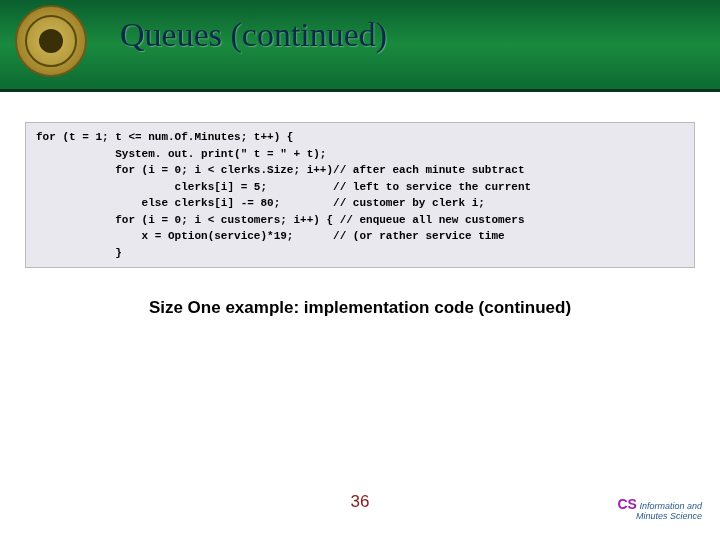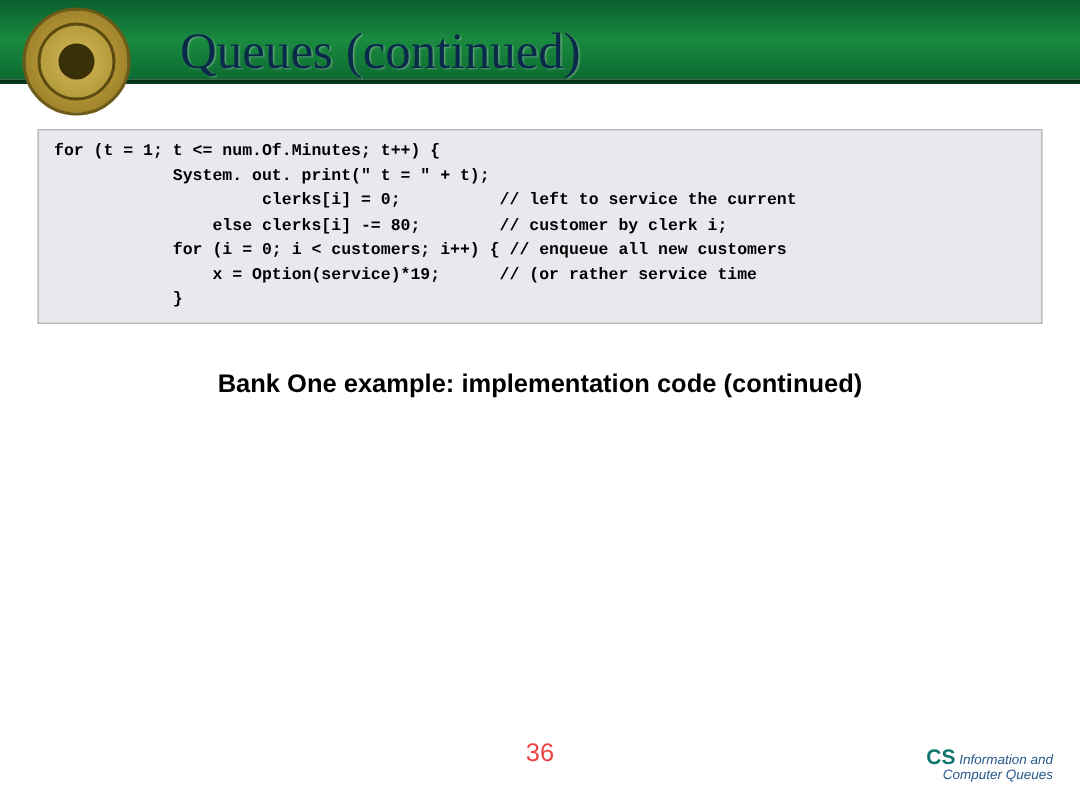--- a/index.html
+++ b/index.html
@@ -6,21 +6,21 @@
   body {
     width: 720px;
     height: 540px;
     font-family: Arial, sans-serif;
     background: #ffffff;
     position: relative;
     overflow: hidden;
   }
   .header {
     width: 100%;
-    height: 56px;
+    height: 92px;
     background: linear-gradient(to bottom, #0a5f2e 0%, #1a8a3f 50%, #0d6b32 100%);
     position: relative;
     border-bottom: 3px solid #064020;
   }
   .header::after {
     content: "";
     position: absolute;
     bottom: -3px;
     left: 0;
     right: 0;
@@ -91,58 +91,59 @@
     color: #000;
     margin-top: 30px;
     font-family: Arial, sans-serif;
   }
   .page-num {
     position: absolute;
     bottom: 28px;
     left: 50%;
     transform: translateX(-50%);
     font-size: 17px;
-    color: #ef4444;
+    color: #7f1d1d;
   }
   .footer-logo {
     position: absolute;
     right: 18px;
     bottom: 18px;
     font-size: 9px;
     color: #2a5a8a;
     text-align: right;
     line-height: 1.1;
     font-style: italic;
   }
   .footer-logo .cs {
     font-size: 14px;
     font-weight: bold;
-    color: #0f766e;
+    color: #a21caf;
     font-style: normal;
   }
 </style>
 </head>
 <body>
 
 <div class="header">
   <div class="logo"></div>
   <div class="title">Queues (continued)</div>
 </div>
 
 <div class="code-block">
   <span class="code-line">for (t = 1; t &lt;= num.Of.Minutes; t++) {</span>
   <span class="code-line">            System. out. print(" t = " + t);</span>
-  <span class="code-line">                     clerks[i] = 0;          // left to service the current</span>
+  <span class="code-line">            for (i = 0; i &lt; clerks.Size; i++)// after each minute subtract</span>
+  <span class="code-line">                     clerks[i] = 5;          // left to service the current</span>
   <span class="code-line">                else clerks[i] -= 80;        // customer by clerk i;</span>
   <span class="code-line">            for (i = 0; i &lt; customers; i++) { // enqueue all new customers</span>
   <span class="code-line">                x = Option(service)*19;      // (or rather service time</span>
   <span class="code-line">            }</span>
 </div>
 
-<div class="caption">Bank One example: implementation code (continued)</div>
+<div class="caption">Size One example: implementation code (continued)</div>
 
 <div class="page-num">36</div>
 
 <div class="footer-logo">
   <span class="cs">CS</span>
   <span>Information and</span><br>
-  <span>Computer Queues</span>
+  <span>Minutes Science</span>
 </div>
 
 </body></html>

